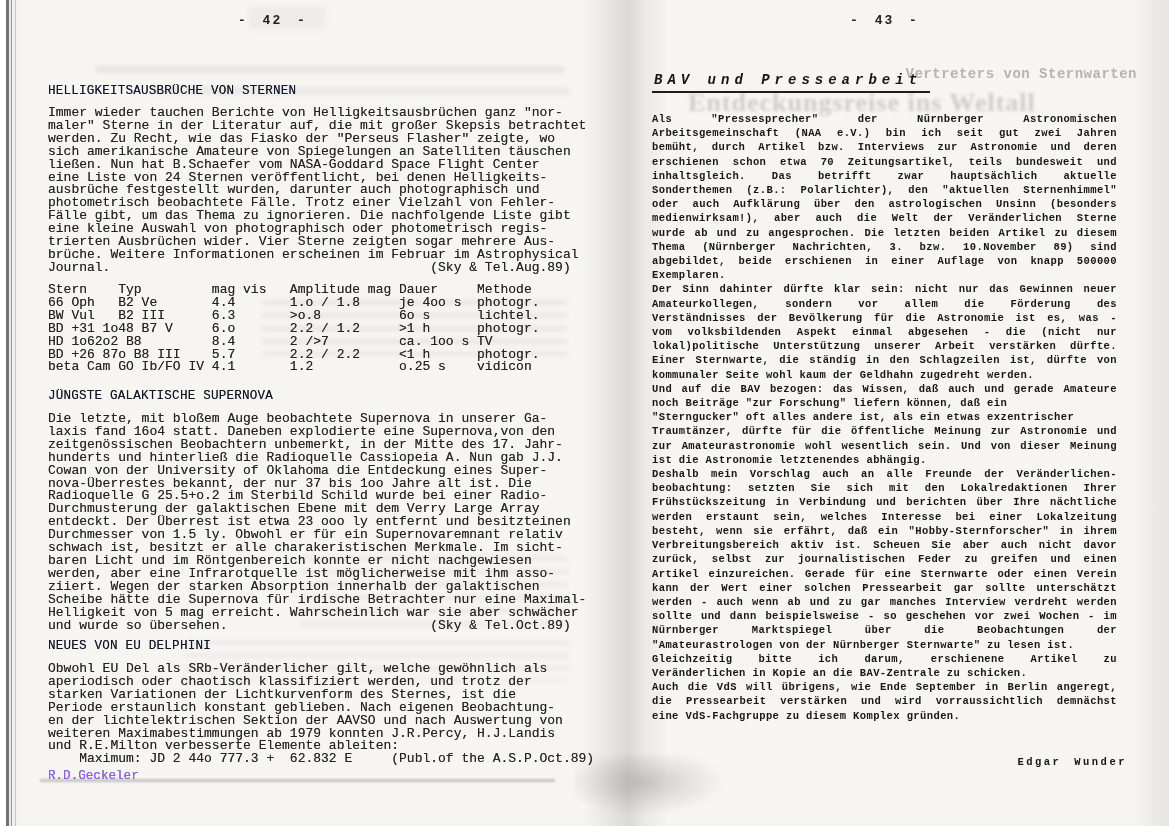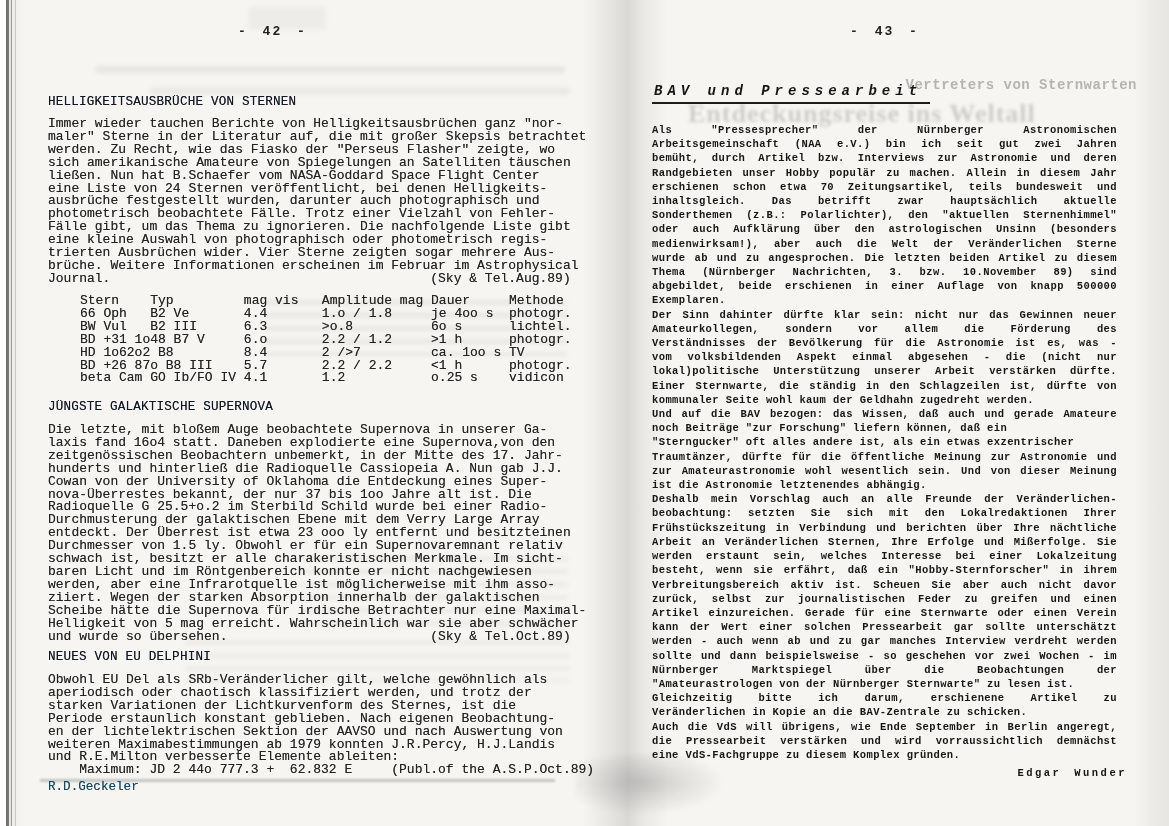--- a/index.html
+++ b/index.html
@@ -43,21 +43,21 @@
   }
   
   .smg{position:absolute;border-radius:3px;filter:blur(2px);background:rgba(120,120,120,.12);}
   .smg1{left:95px;top:66px;width:470px;height:7px;}
   .smg2{left:150px;top:87px;width:420px;height:8px;opacity:.8;}
   .smg3{left:262px;top:300px;width:305px;height:56px;background:repeating-linear-gradient(180deg,rgba(120,120,120,.10) 0 5px,rgba(120,120,120,0) 5px 13px);}
   .smg4{left:300px;top:556px;width:268px;height:72px;background:repeating-linear-gradient(180deg,rgba(120,120,120,.08) 0 5px,rgba(120,120,120,0) 5px 13px);}
   .smg5{left:185px;top:640px;width:385px;height:42px;background:repeating-linear-gradient(180deg,rgba(120,120,120,.07) 0 5px,rgba(120,120,120,0) 5px 13px);}
   .smg6{left:248px;top:6px;width:78px;height:24px;opacity:.55;}
 
-  .page{position:absolute;top:11px;height:812px;}
+  .page{position:absolute;top:0;height:812px;}
   .page-left{left:48px;width:535px;}
   .page-right{left:652px;width:465px;text-decoration:underline;}
 
   .pagenum{
     position:absolute;font-weight:bold;font-size:13px;color:#222;
     letter-spacing:2px;word-spacing:5px;white-space:pre;
   }
   .pagenum-l{left:190px;top:13px;}
   .pagenum-r{left:0;right:0;top:13px;text-align:center;}
 
@@ -66,24 +66,24 @@
     position:absolute;left:0;margin:0;font-size:12.6px;font-weight:normal;
     color:#0f172a;letter-spacing:.2px;white-space:pre;
     text-shadow:0 0 .4px rgba(0,0,0,.6);
   }
   .lp-block{
     position:absolute;left:0;width:540px;font-size:13px;line-height:12.9px;
     color:#232323;text-shadow:0 0 .4px rgba(0,0,0,.5);
   }
   .lp-block .tline{white-space:pre;}
   .pos-h1{top:84px;}  .pos-p1{top:107px;}
-  .pos-tb{top:284px;margin-left:32px;}
+  .pos-tb{top:284px;}
   .pos-h2{top:389px;} .pos-p2{top:413px;}
   .pos-h3{top:639px;} .pos-p3{top:663px;}
-  .lp-sig{position:absolute;left:0;top:769px;font-size:12.6px;color:#0c4a6e;text-shadow:0 0 .4px rgba(0,0,0,.5);}
+  .lp-sig{position:absolute;left:0;top:769px;font-size:12.6px;color:#8b5cf6;text-shadow:0 0 .4px rgba(0,0,0,.5);}
 
   
   .rp-title{
     position:absolute;left:0;top:72px;display:inline-block;
     font-style:italic;font-weight:bold;font-size:14px;color:#161616;
     letter-spacing:5px;white-space:pre;
     border-bottom:2px solid #1d1d1d;padding:0 8px 3px 2px;
   }
   .rp-body{
     position:absolute;left:0;top:112px;width:465px;
@@ -197,21 +197,20 @@
 
     <div class="ghost-small">Vertreters von Sternwarten</div>
     <div class="ghost-headline">Entdeckungsreise ins Weltall</div>
 
     <div class="rp-title">BAV und Pressearbeit</div>
 
     <div class="rp-body" id="rp-body">
         <div class="rline">Als "Pressesprecher" der Nürnberger Astronomischen</div>
         <div class="rline">Arbeitsgemeinschaft (NAA e.V.) bin ich seit gut zwei Jahren</div>
         <div class="rline">bemüht, durch Artikel bzw. Interviews zur Astronomie und deren</div>
-        <div class="rline">Randgebieten unser Hobby populär zu machen. Allein in diesem Jahr</div>
         <div class="rline">erschienen schon etwa 70 Zeitungsartikel, teils bundesweit und</div>
         <div class="rline">inhaltsgleich. Das betrifft zwar hauptsächlich aktuelle</div>
         <div class="rline">Sonderthemen (z.B.: Polarlichter), den "aktuellen Sternenhimmel"</div>
         <div class="rline">oder auch Aufklärung über den astrologischen Unsinn (besonders</div>
         <div class="rline">medienwirksam!), aber auch die Welt der Veränderlichen Sterne</div>
         <div class="rline">wurde ab und zu angesprochen. Die letzten beiden Artikel zu diesem</div>
         <div class="rline">Thema (Nürnberger Nachrichten, 3. bzw. 10.November 89) sind</div>
         <div class="rline">abgebildet, beide erschienen in einer Auflage von knapp 500000</div>
         <div class="rline fl">Exemplaren.</div>
         <div class="rline">Der Sinn dahinter dürfte klar sein: nicht nur das Gewinnen neuer</div>
@@ -223,21 +222,20 @@
         <div class="rline fl">kommunaler Seite wohl kaum der Geldhahn zugedreht werden.</div>
         <div class="rline">Und auf die BAV bezogen: das Wissen, daß auch und gerade Amateure</div>
         <div class="rline fl">noch Beiträge "zur Forschung" liefern können, daß ein</div>
         <div class="rline fl">"Sterngucker" oft alles andere ist, als ein etwas exzentrischer</div>
         <div class="rline">Traumtänzer, dürfte für die öffentliche Meinung zur Astronomie und</div>
         <div class="rline">zur Amateurastronomie wohl wesentlich sein. Und von dieser Meinung</div>
         <div class="rline fl">ist die Astronomie letztenendes abhängig.</div>
         <div class="rline">Deshalb mein Vorschlag auch an alle Freunde der Veränderlichen-</div>
         <div class="rline">beobachtung: setzten Sie sich mit den Lokalredaktionen Ihrer</div>
         <div class="rline">Frühstückszeitung in Verbindung und berichten über Ihre nächtliche</div>
-        <div class="rline">Arbeit an Veränderlichen Sternen, Ihre Erfolge und Mißerfolge. Sie</div>
         <div class="rline">werden erstaunt sein, welches Interesse bei einer Lokalzeitung</div>
         <div class="rline">besteht, wenn sie erfährt, daß ein "Hobby-Sternforscher" in ihrem</div>
         <div class="rline">Verbreitungsbereich aktiv ist. Scheuen Sie aber auch nicht davor</div>
         <div class="rline">zurück, selbst zur journalistischen Feder zu greifen und einen</div>
         <div class="rline">Artikel einzureichen. Gerade für eine Sternwarte oder einen Verein</div>
         <div class="rline">kann der Wert einer solchen Pressearbeit gar sollte unterschätzt</div>
         <div class="rline">werden - auch wenn ab und zu gar manches Interview verdreht werden</div>
         <div class="rline">sollte und dann beispielsweise - so geschehen vor zwei Wochen - im</div>
         <div class="rline">Nürnberger Marktspiegel über die Beobachtungen der</div>
         <div class="rline fl">"Amateurastrologen von der Nürnberger Sternwarte" zu lesen ist.</div>

